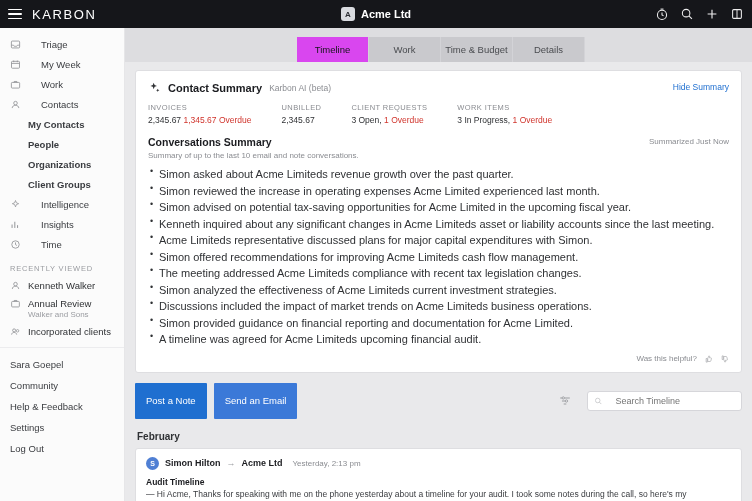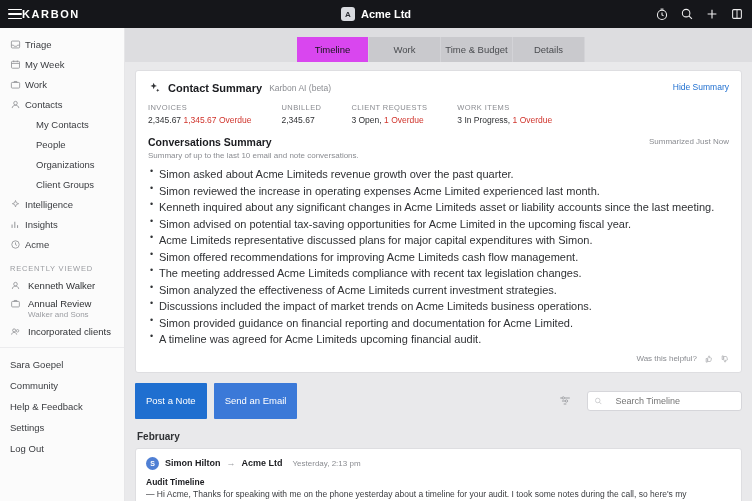--- a/index.html
+++ b/index.html
@@ -13,22 +13,22 @@
 
   
   .topbar {
     height: 28px; background: #15161a; color: #fff;
     display: flex; align-items: center; flex: 0 0 28px;
     padding: 0 8px; position: relative;
   }
   .hamburger { width: 14px; display: flex; flex-direction: column; gap: 3px; cursor: pointer; }
   .hamburger i { display: block; height: 1.5px; background: #fff; border-radius: 1px; }
   .brand {
-    font-size: 11px; letter-spacing: 1.6px; font-weight: 700;
-    color: #fff;
+    font-size: 13px; letter-spacing: 1.6px; font-weight: 400;
+    margin-left: 10px; color: #fff;
   }
   .topcenter {
     position: absolute; left: 0; right: 0; top: 0; height: 28px;
     display: flex; align-items: center; justify-content: center; gap: 6px;
     pointer-events: none;
   }
   .org-avatar {
     width: 14px; height: 14px; border-radius: 3px; background: #d9dbe0;
     color: #2b2d33; font-size: 8px; font-weight: 700;
     display: flex; align-items: center; justify-content: center;
@@ -43,25 +43,25 @@
   
   .body { flex: 1; display: flex; min-height: 0; }
 
   
   .sidebar {
     width: 125px; flex: 0 0 125px; background: #fbfbfb;
     border-right: 1px solid #e6e6e8; padding-top: 6px;
     font-size: 9.5px; color: #2f3134; overflow: hidden;
   }
   .nav-item {
-    display: flex; align-items: center; gap: 4px;
+    display: flex; align-items: center; gap: 20px;
     padding: 4px 10px; height: 20px; cursor: pointer; color: #3a3c40;
   }
   .nav-item .ni { width: 11px; height: 11px; flex: 0 0 11px; display: block; opacity: .75; }
-  .nav-item.sub { padding-left: 36px; }
+  .nav-item.sub { padding-left: 28px; font-weight: bold; }
   .nav-sec {
     font-size: 7.5px; letter-spacing: .8px; color: #9a9ca1;
     padding: 10px 10px 4px 10px; text-transform: uppercase;
   }
   .rv-item { padding: 3px 10px 3px 28px; cursor: pointer; line-height: 1.25; }
   .rv-title { font-size: 9.5px; color: #2f3134; display: flex; align-items: center; gap: 7px; }
   .rv-sub { font-size: 8px; color: #9a9ca1; padding-left: 0; }
   .rv-icon { width: 11px; height: 11px; margin-left: -18px; opacity: .75; }
   .side-bottom { margin-top: 6px; border-top: 1px solid #ececee; padding-top: 6px; }
   .side-link { padding: 5px 10px; font-size: 9.5px; color: #3a3c40; cursor: pointer; }
@@ -263,21 +263,21 @@
           <path d="M3 13V8M7 13V4M11 13V9" stroke="#6b6d72" stroke-width="1.4"></path>
         </svg>
         <span>Insights</span>
       </div>
 
       <div class="nav-item">
         <svg class="ni" viewBox="0 0 16 16">
           <circle cx="8" cy="8" r="5.4" fill="none" stroke="#6b6d72" stroke-width="1.2"></circle>
           <path d="M8 5v3.2l2 1.2" stroke="#6b6d72" stroke-width="1.2" fill="none"></path>
         </svg>
-        <span>Acme</span>
+        <span>Time</span>
       </div>
 
       <div class="nav-sec">RECENTLY VIEWED</div>
 
       <div class="rv-item">
         <div class="rv-title">
           <svg class="rv-icon" viewBox="0 0 16 16">
             <circle cx="8" cy="6" r="2.6" fill="none" stroke="#6b6d72" stroke-width="1.2"></circle>
             <path d="M3.4 13c0-2.5 2.1-3.9 4.6-3.9s4.6 1.4 4.6 3.9" fill="none" stroke="#6b6d72" stroke-width="1.2"></path>
           </svg>
@@ -367,22 +367,22 @@
             </div>
           </div>
 
           <div class="conv-title">Conversations Summary</div>
           <div class="summarized">Summarized Just Now</div>
           <div class="conv-sub">Summary of up to the last 10 email and note conversations.</div>
 
           <ul class="bullets">
             <li>Simon asked about Acme Limiteds revenue growth over the past quarter.</li>
             <li>Simon reviewed the increase in operating expenses Acme Limited experienced last month.</li>
+            <li>Simon advised on potential tax-saving opportunities for Acme Limited in the upcoming fiscal year.</li>
             <li>Kenneth inquired about any significant changes in Acme Limiteds asset or liability accounts since the last meeting.</li>
-            <li>Simon advised on potential tax-saving opportunities for Acme Limited in the upcoming fiscal year.</li>
             <li>Acme Limiteds representative discussed plans for major capital expenditures with Simon.</li>
             <li>Simon offered recommendations for improving Acme Limiteds cash flow management.</li>
             <li>The meeting addressed Acme Limiteds compliance with recent tax legislation changes.</li>
             <li>Simon analyzed the effectiveness of Acme Limiteds current investment strategies.</li>
             <li>Discussions included the impact of market trends on Acme Limiteds business operations.</li>
             <li>Simon provided guidance on financial reporting and documentation for Acme Limited.</li>
             <li>A timeline was agreed for Acme Limiteds upcoming financial audit.</li>
           </ul>
 
           <div class="helpful">

